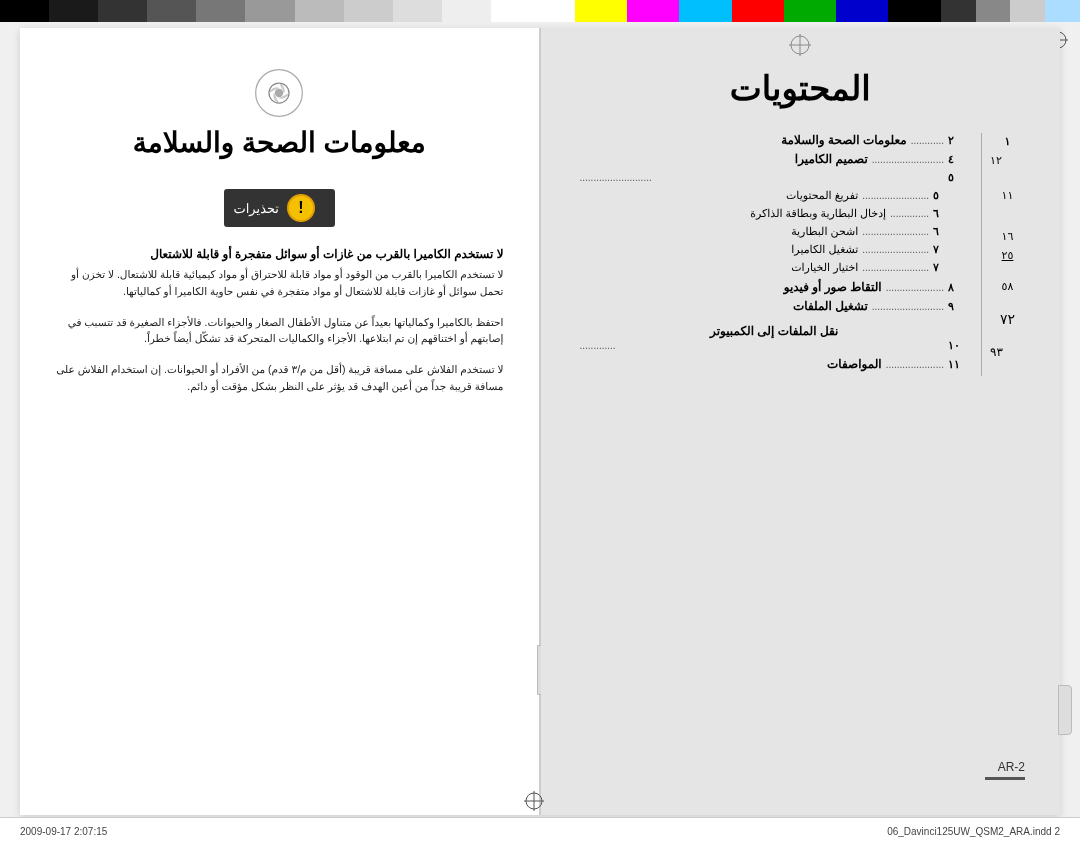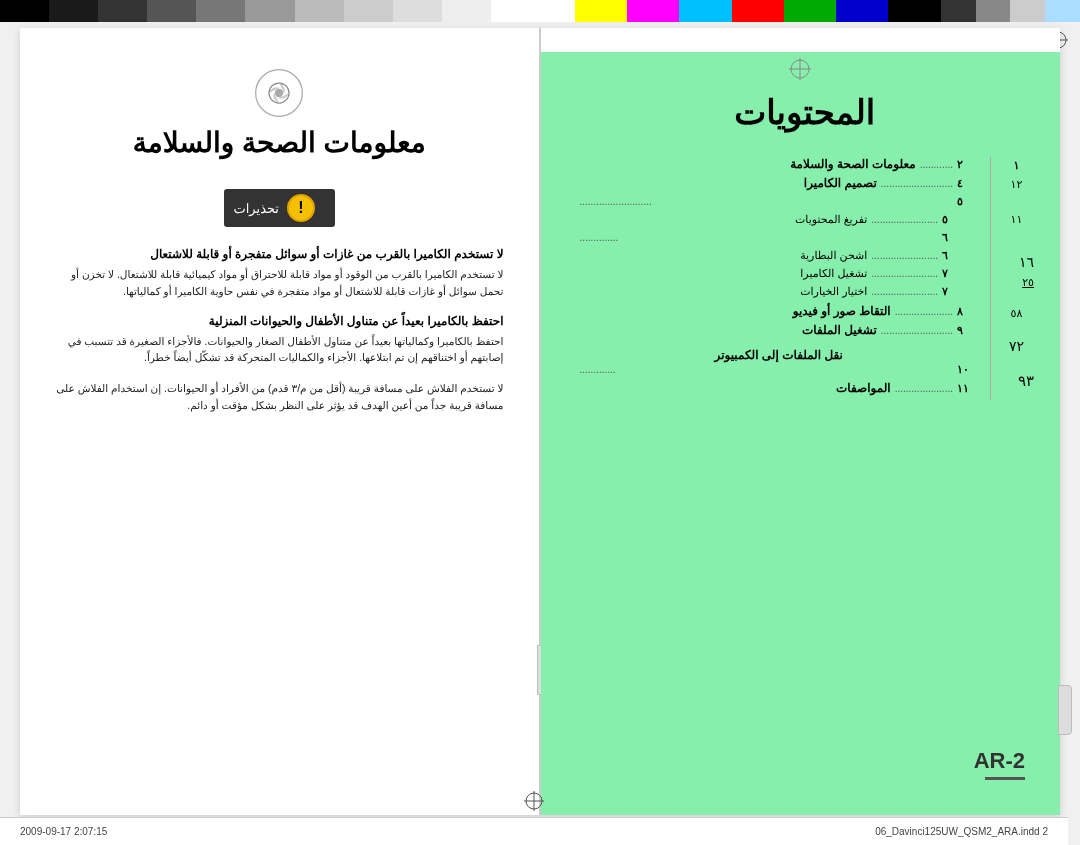--- a/index.html
+++ b/index.html
@@ -39,25 +39,24 @@
       background: white;
       padding: 40px 35px 30px 35px;
       border-right: 1px solid #ccc;
       position: relative;
       direction: rtl;
     }
 
     
     .right-page {
       width: 50%;
-      background: #86efac;
-      padding: 40px 26px 30px 35px;
+      background: #e5e5e5;
+      padding: 40px 35px 30px 35px;
       position: relative;
       direction: rtl;
-      margin-top: 24px;
     }
 
     
     .left-title {
       font-size: 28px;
       font-weight: bold;
       text-align: center;
       color: #000;
       margin-bottom: 30px;
       font-family: Arial, sans-serif;
@@ -152,21 +151,21 @@
     .toc-bold {
       font-weight: bold;
       font-size: 12px;
     }
 
     
     .footer-strip {
       position: absolute;
       bottom: 0;
       left: 0;
-      right: 12px;
+      right: 0;
       height: 28px;
       background: white;
       border-top: 1px solid #ccc;
       display: flex;
       align-items: center;
       justify-content: space-between;
       padding: 0 20px;
       font-size: 10px;
       color: #444;
     }
@@ -258,21 +257,20 @@
         <span>تحذيرات</span>
       </div>
     </div>
 
     <div class="section">
       <div class="section-title">لا تستخدم الكاميرا بالقرب من غازات أو سوائل متفجرة أو قابلة للاشتعال</div>
       <div class="section-text">لا تستخدم الكاميرا بالقرب من الوقود أو مواد قابلة للاحتراق أو مواد كيميائية قابلة للاشتعال. لا تخزن أو تحمل سوائل أو غازات قابلة للاشتعال أو مواد متفجرة في نفس حاوية الكاميرا أو كمالياتها.</div>
     </div>
 
     <div class="section">
-      <div class="section-title">احتفظ بالكاميرا بعيداً عن متناول الأطفال والحيوانات المنزلية</div>
       <div class="section-text">احتفظ بالكاميرا وكمالياتها بعيداً عن متناول الأطفال الصغار والحيوانات. فالأجزاء الصغيرة قد تتسبب في إصابتهم أو اختناقهم إن تم ابتلاعها. الأجزاء والكماليات المتحركة قد تشكّل أيضاً خطراً.</div>
     </div>
 
     <div class="section">
       <div class="section-text">لا تستخدم الفلاش على مسافة قريبة (أقل من م/٣ قدم) من الأفراد أو الحيوانات. إن استخدام الفلاش على مسافة قريبة جداً من أعين الهدف قد يؤثر على النظر بشكل مؤقت أو دائم.</div>
     </div>
 
     <div style="position:absolute;right:-12px;bottom:120px;width:14px;height:50px;background:#ddd;border-radius:0 4px 4px 0;border:1px solid #bbb;"></div>
   </div>
 
@@ -287,27 +285,27 @@
         <line x1="1" y1="12" x2="23" y2="12" stroke="#888" stroke-width="1"></line>
       </svg>
     </div>
 
     <h1 class="right-title">المحتويات</h1>
 
     <div style="display:flex;gap:0;">
 
       <div style="width:35px;flex-shrink:0;padding-top:2px;">
         <div style="font-size:11px;font-weight:bold;text-align:center;margin-bottom:6px;">١</div>
-        <div style="font-size:11px;text-align:center;margin-bottom:6px;margin-top:2px;">١٢</div>
+        <div style="font-size:11px;text-align:left;margin-bottom:6px;margin-top:2px;">١٢</div>
         <div style="font-size:11px;text-align:center;margin-bottom:6px;margin-top:22px;">١١</div>
-        <div style="font-size:14px;text-align:right;margin-bottom:6px;margin-top:28px;">١٦</div>
-        <div style="font-size:11px;margin-bottom:6px;margin-top:4px;text-decoration:underline;">٢٥</div>
+        <div style="font-size:11px;text-align:center;margin-bottom:6px;margin-top:28px;">١٦</div>
+        <div style="font-size:11px;text-align:center;margin-bottom:6px;margin-top:4px;text-decoration:underline;">٢٥</div>
         <div style="font-size:11px;text-align:center;margin-bottom:6px;margin-top:18px;">٥٨</div>
         <div style="font-size:14px;text-align:center;margin-bottom:6px;margin-top:18px;">٧٢</div>
-        <div style="font-size:15px;text-align:right;margin-bottom:6px;margin-top:18px;">٩٣</div>
+        <div style="font-size:12px;text-align:left;margin-bottom:6px;margin-top:18px;">٩٣</div>
       </div>
 
       <div style="width:1px;background:#aaa;margin:0 8px;flex-shrink:0;"></div>
 
       <div style="flex:1;direction:rtl;">
 
         <div class="toc-row">
           <span class="toc-page-num">٢</span>
           <span class="toc-dots">............</span>
           <span class="toc-label toc-bold">معلومات الصحة والسلامة</span>
@@ -326,20 +324,21 @@
 
         <div class="toc-row toc-indent">
           <span class="toc-page-num">٥</span>
           <span class="toc-dots">........................</span>
           <span class="toc-label">تفريغ المحتويات</span>
         </div>
 
         <div class="toc-row toc-indent">
           <span class="toc-page-num">٦</span>
           <span class="toc-dots">..............</span>
+          <span class="toc-label">إدخال البطارية وبطاقة الذاكرة</span>
         </div>
 
         <div class="toc-row toc-indent">
           <span class="toc-page-num">٦</span>
           <span class="toc-dots">........................</span>
           <span class="toc-label">اشحن البطارية</span>
         </div>
 
         <div class="toc-row toc-indent">
           <span class="toc-page-num">٧</span>
@@ -377,21 +376,21 @@
         <div class="toc-row">
           <span class="toc-page-num">١١</span>
           <span class="toc-dots">.....................</span>
           <span class="toc-label toc-bold">المواصفات</span>
         </div>
 
       </div>
     </div>
 
     <div style="position:absolute;bottom:35px;right:35px;text-align:right;">
-      <div style="font-size:22px;font-weight:bold;color:#333;">AR-2</div>
+      <div style="font-size:12px;font-weight:normal;color:#333;">AR-2</div>
       <div style="width:40px;height:3px;background:#555;margin-top:3px;margin-left:auto;"></div>
     </div>
 
     <div style="position:absolute;right:-12px;bottom:80px;width:14px;height:50px;background:#ddd;border-radius:0 4px 4px 0;border:1px solid #bbb;"></div>
 
   </div>
 </div>
 
 <div class="crosshair" style="position:absolute;bottom:32px;left:522px;">
   <svg viewBox="0 0 24 24" xmlns="http://www.w3.org/2000/svg">

